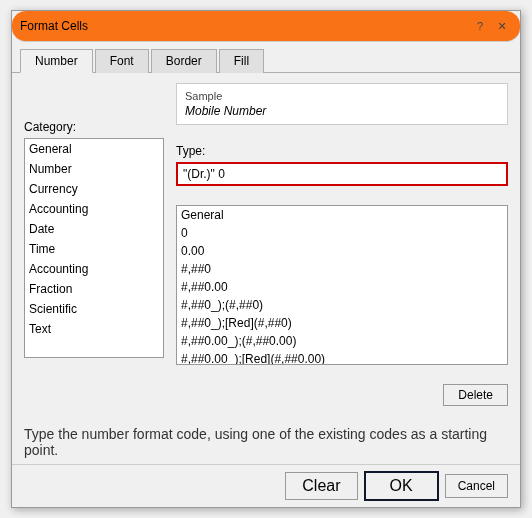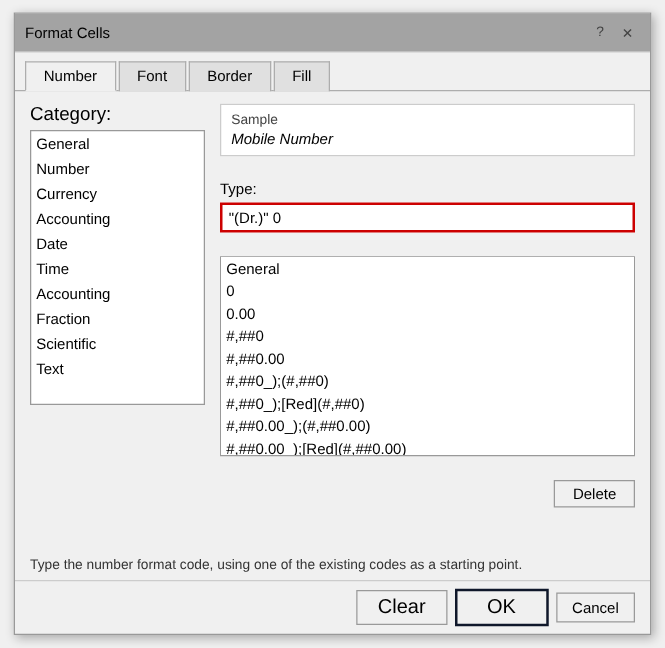--- a/index.html
+++ b/index.html
@@ -16,26 +16,27 @@
     .dialog {
       background: #f0f0f0;
       border: 1px solid #999;
       box-shadow: 2px 2px 8px rgba(0,0,0,0.3);
       width: 510px;
       height: 498px;
       display: flex;
       flex-direction: column;
     }
     .title-bar {
-      background: #a3a3a3;
+      background: #f97316;
       border-bottom: 1px solid #ccc;
       padding: 6px 8px;
       display: flex;
       align-items: center;
       justify-content: space-between;
+      border-radius: 14px;
     }
     .title-bar-left {
       display: flex;
       align-items: center;
       gap: 6px;
     }
     .title-text {
       font-size: 12px;
       font-weight: normal;
     }
@@ -97,22 +98,23 @@
       overflow: hidden;
     }
 
     .left-panel {
       width: 140px;
       display: flex;
       flex-direction: column;
       flex-shrink: 0;
     }
     .category-label {
-      font-size: 15px;
+      font-size: 12px;
       margin-bottom: 4px;
+      margin-top: 37px;
     }
     .category-list-container {
       border: 1px solid #999;
       background: white;
       flex: 1;
       overflow-y: auto;
       max-height: 220px;
     }
     .category-item {
       padding: 1px 4px;
@@ -176,21 +178,21 @@
     }
     .delete-btn {
       padding: 3px 14px;
       font-size: 12px;
       background: #f0f0f0;
       border: 1px solid #999;
       cursor: pointer;
     }
 
     .hint-text {
-      font-size: 11px;
+      font-size: 14px;
       color: #333;
       padding: 6px 12px;
     }
 
     .bottom-bar {
       display: flex;
       justify-content: flex-end;
       align-items: center;
       padding: 6px 12px;
       gap: 6px;

